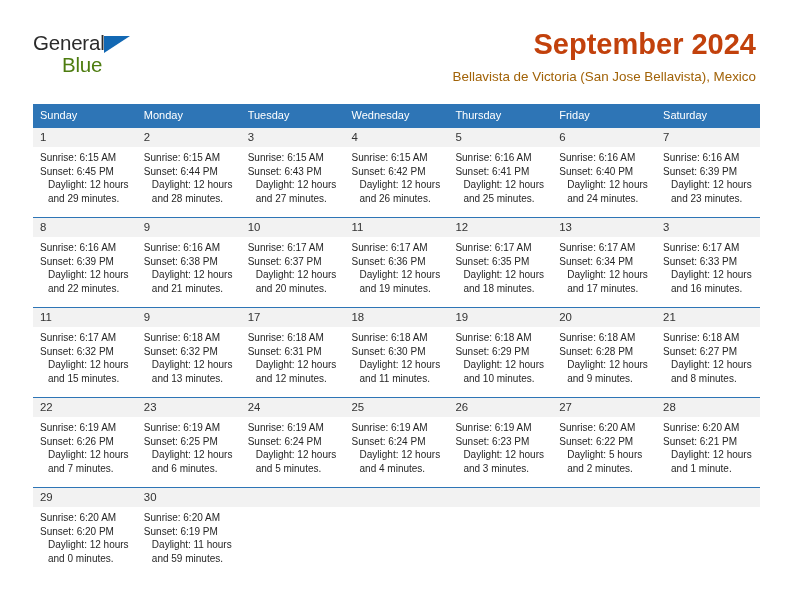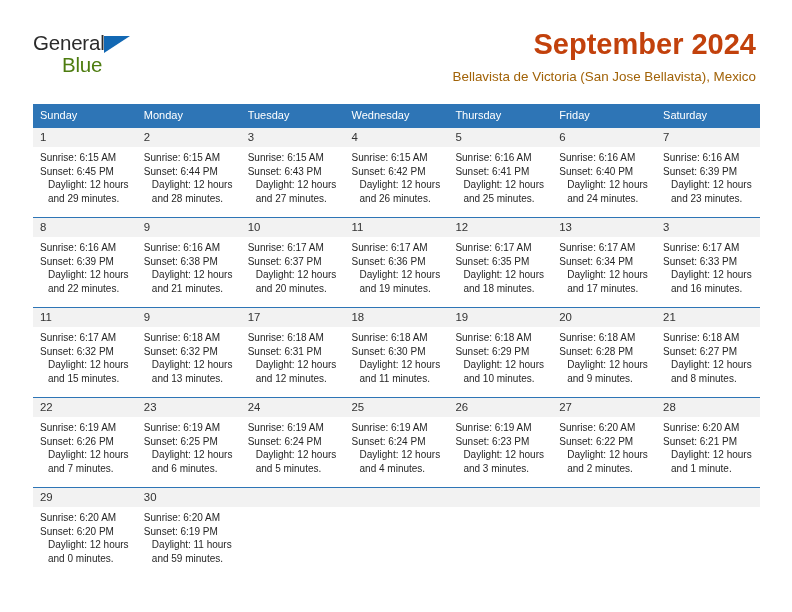--- a/index.html
+++ b/index.html
@@ -404,21 +404,21 @@
               <div>Sunrise: 6:19 AM</div>
               <div>Sunset: 6:23 PM</div>
               <div class="daylight-line">Daylight: 12 hours and 3 minutes.</div>
             </div>
           </td>
           <td>
             <div class="daynum">27</div>
             <div class="details">
               <div>Sunrise: 6:20 AM</div>
               <div>Sunset: 6:22 PM</div>
-              <div class="daylight-line">Daylight: 12 hours and 2 minutes.</div>
+              <div class="daylight-line">Daylight: 5 hours and 2 minutes.</div>
             </div>
           </td>
           <td>
             <div class="daynum">28</div>
             <div class="details">
               <div>Sunrise: 6:20 AM</div>
               <div>Sunset: 6:21 PM</div>
               <div class="daylight-line">Daylight: 12 hours and 1 minute.</div>
             </div>
           </td>

